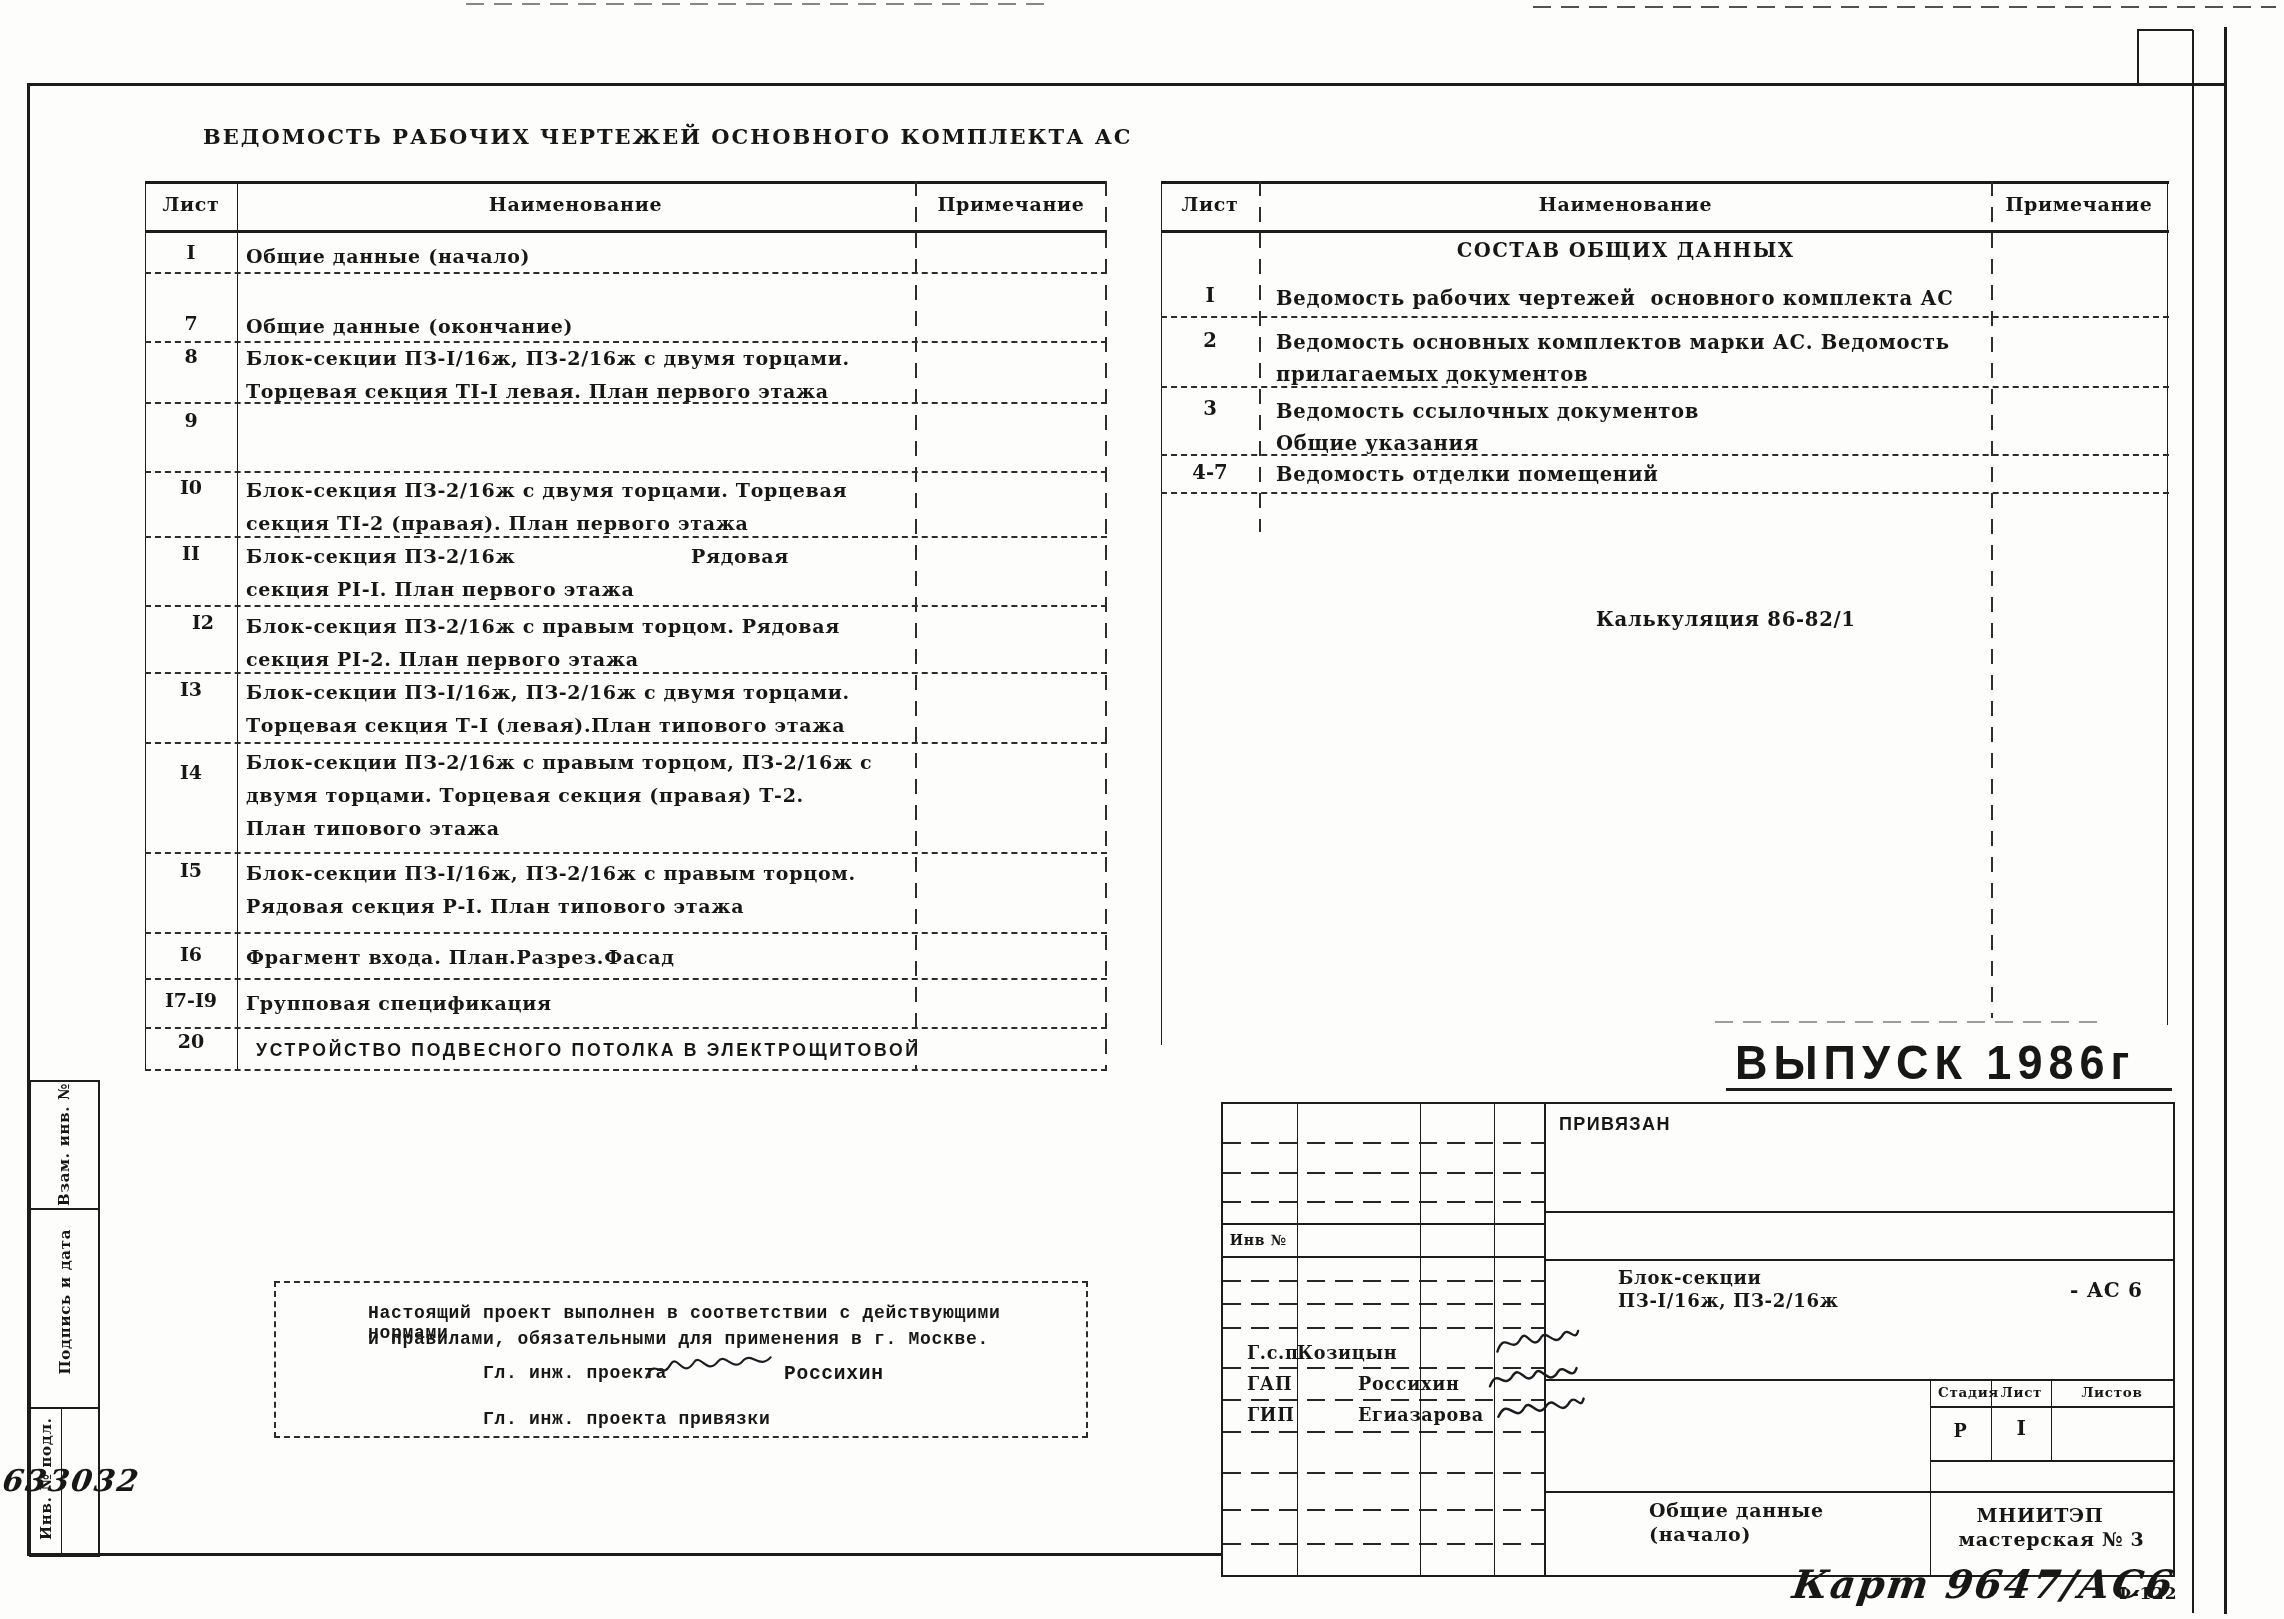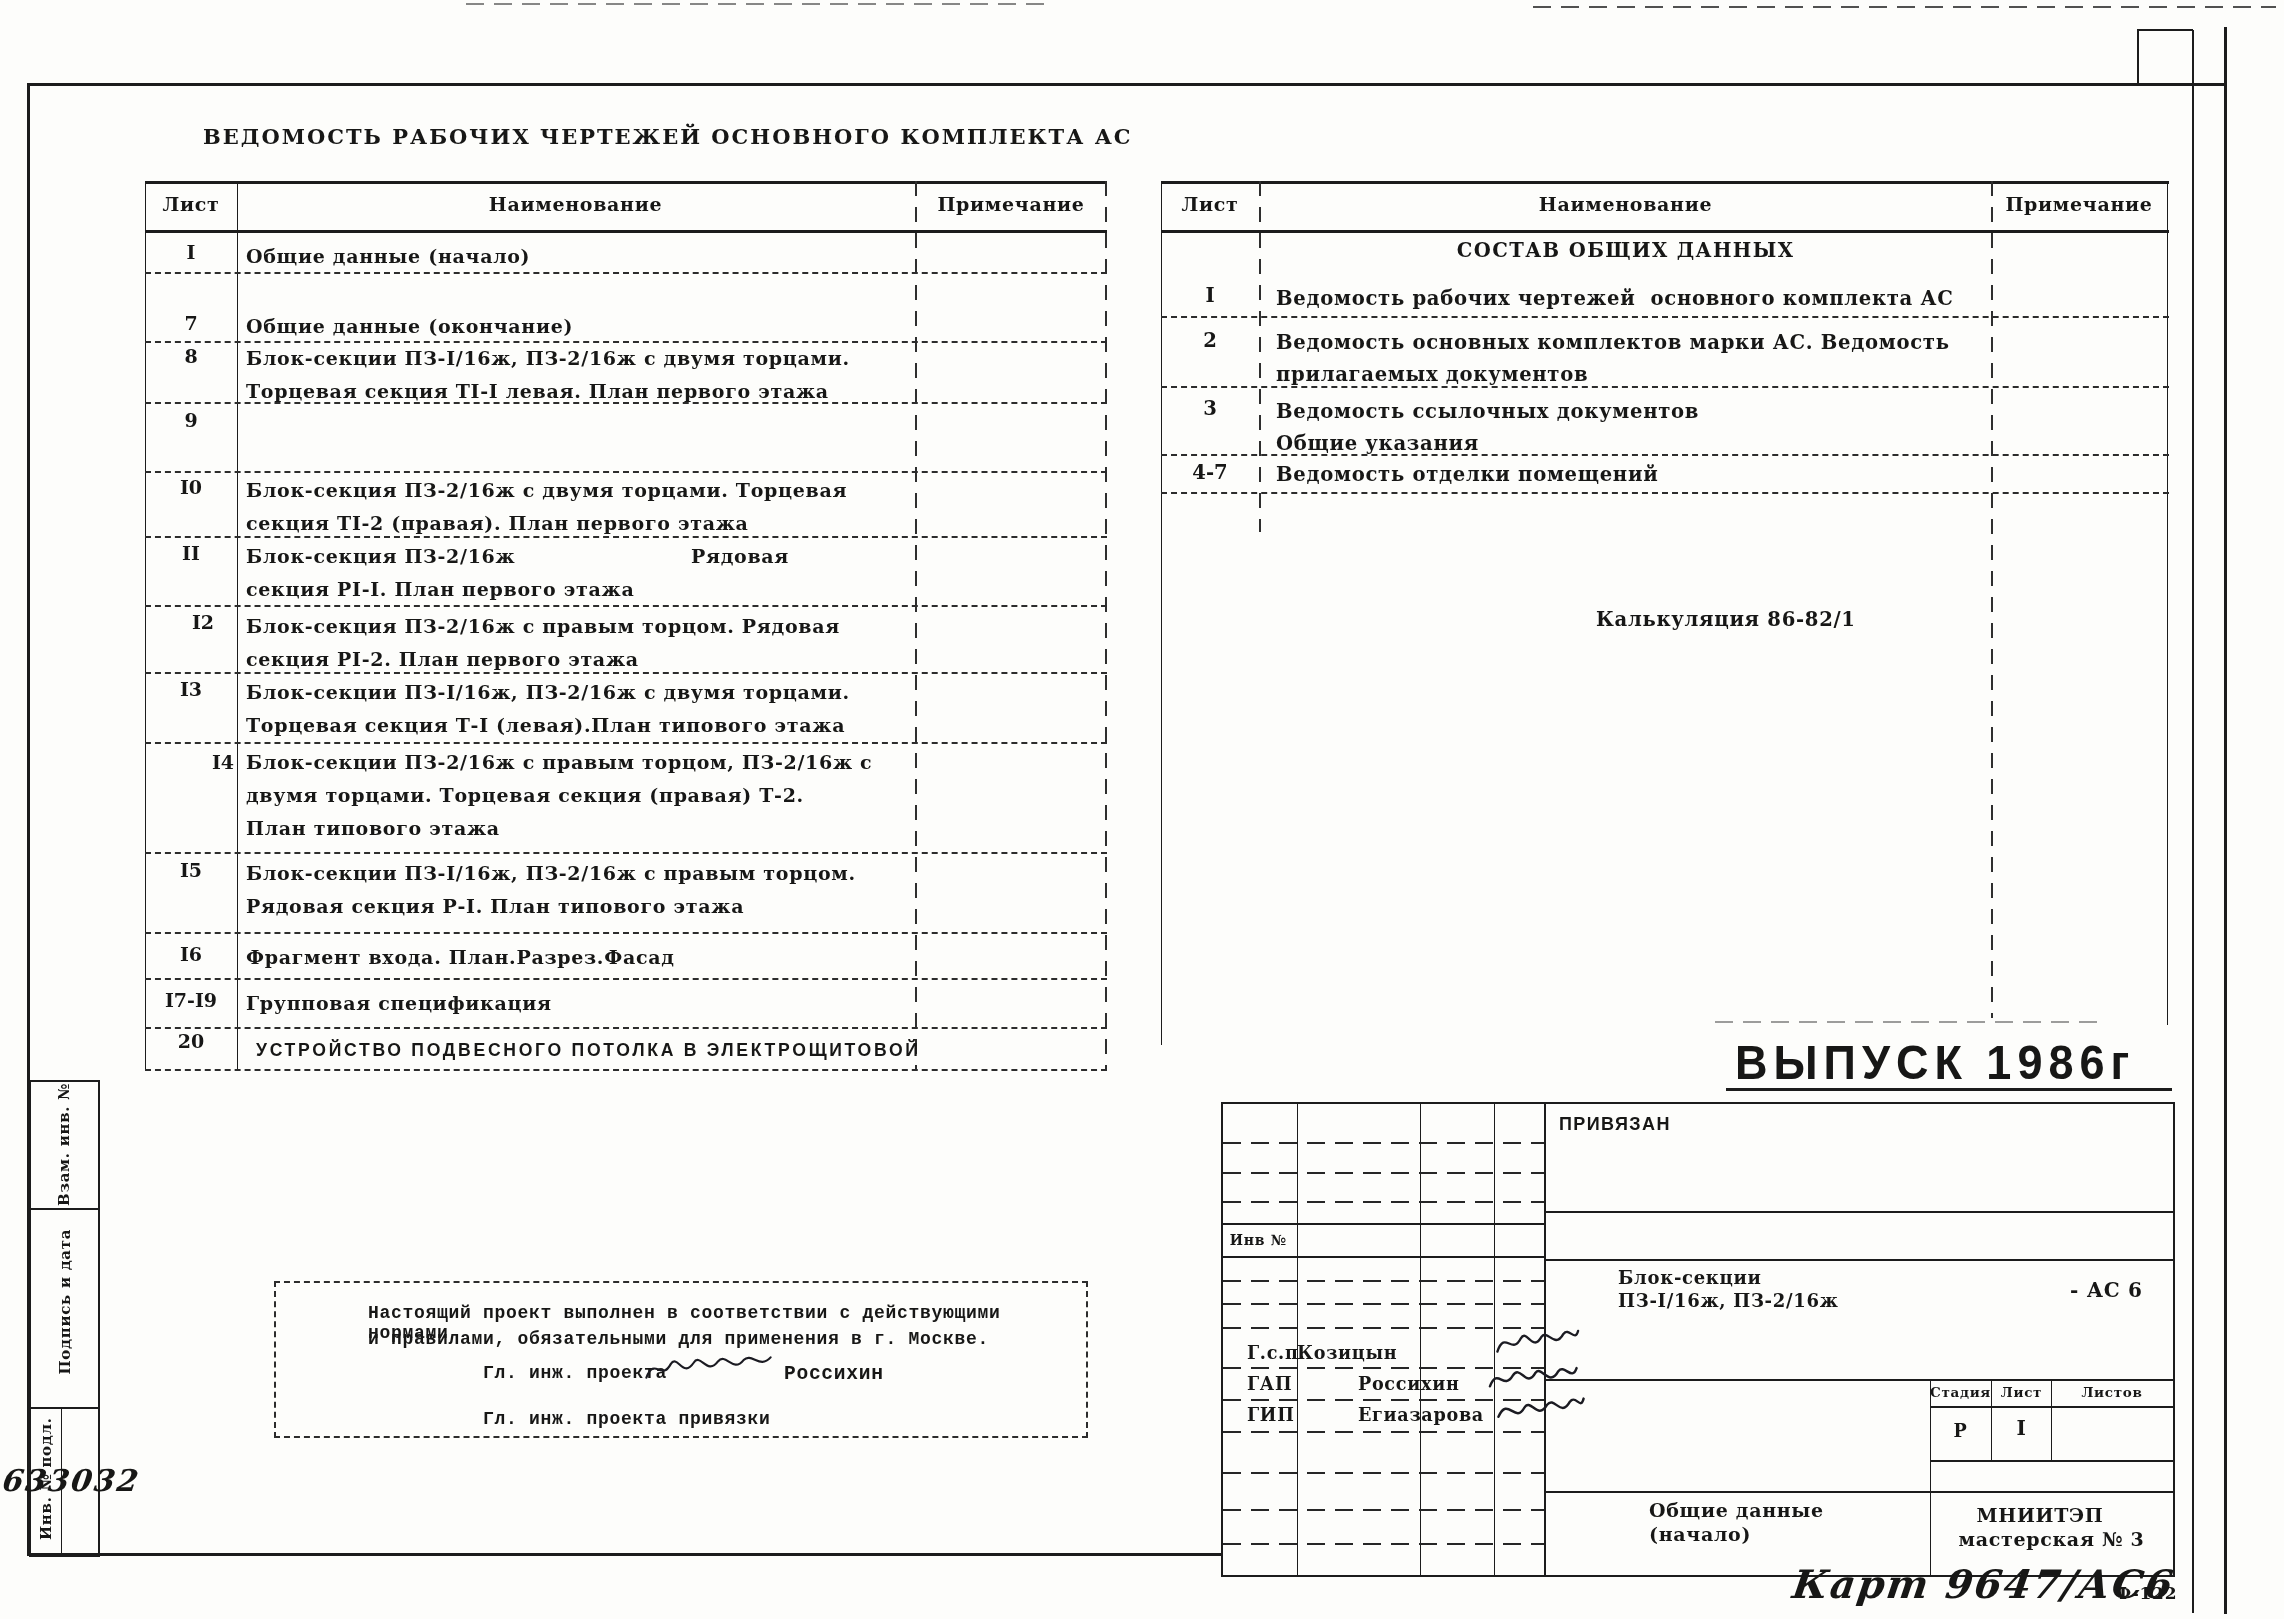--- a/index.html
+++ b/index.html
@@ -82,21 +82,21 @@
       <div class="rownum" style="top:5.4px;padding-left:12px;">I2</div>
       <div class="rowname pre" style="left:101px;top:4px;">Блок-секция ПЗ-2/16ж с правым торцом. Рядовая
 секция РI-2. План первого этажа</div>
     </div>
     <div class="row" style="top:491px;height:70px;border-bottom:2px dashed #2c2c2c;">
       <div class="rownum" style="top:6px;">I3</div>
       <div class="rowname pre" style="left:101px;top:4px;">Блок-секции ПЗ-I/16ж, ПЗ-2/16ж с двумя торцами.
 Торцевая секция Т-I (левая).План типового этажа</div>
     </div>
     <div class="row" style="top:560px;height:111px;border-bottom:2px dashed #2c2c2c;">
-      <div class="rownum" style="top:10px;margin-left:32px;">I4</div>
+      <div class="rownum" style="top:20px;">I4</div>
       <div class="rowname pre" style="left:101px;top:5.4px;">Блок-секции ПЗ-2/16ж с правым торцом, ПЗ-2/16ж с
 двумя торцами. Торцевая секция (правая) Т-2.
 План типового этажа</div>
     </div>
     <div class="row" style="top:671px;height:80px;border-bottom:2px dashed #2c2c2c;">
       <div class="rownum" style="top:6.8px;">I5</div>
       <div class="rowname pre" style="left:101px;top:5.4px;">Блок-секции ПЗ-I/16ж, ПЗ-2/16ж с правым торцом.
 Рядовая секция Р-I. План типового этажа</div>
     </div>
     <div class="row" style="top:751px;height:46px;border-bottom:2px dashed #2c2c2c;">
@@ -223,21 +223,21 @@
     <div class="abs typed" style="left:395px;top:186px;font-size:18px;">ПЗ-I/16ж, ПЗ-2/16ж</div>
     <div class="abs typed" style="left:847px;top:174px;font-size:20px;">- АС 6</div>
 
     <div class="h" style="left:321px;top:275px;width:629px;height:2px;"></div>
 
     <div class="v" style="left:707px;top:275px;height:196px;width:1.4px;"></div>
     <div class="v" style="left:768px;top:275px;height:81px;width:1.4px;"></div>
     <div class="v" style="left:828px;top:275px;height:81px;width:1.4px;"></div>
     <div class="h" style="left:707px;top:302px;width:243px;height:2px;"></div>
     <div class="h" style="left:707px;top:356px;width:243px;height:2px;"></div>
-    <div class="abs typed ctr" style="left:707px;top:280px;width:61px;font-size:13.5px;">Стадия</div>
+    <div class="abs typed ctr" style="left:707px;top:280px;width:61px;font-size:13.5px;padding-left:8px;">Стадия</div>
     <div class="abs typed ctr" style="left:768px;top:280px;width:61px;font-size:13.5px;">Лист</div>
     <div class="abs typed ctr" style="left:828px;top:280px;width:122px;font-size:13.5px;">Листов</div>
     <div class="abs typed ctr" style="left:707px;top:316px;width:61px;font-size:17.6px;">Р</div>
     <div class="abs typed ctr" style="left:768px;top:312px;width:61px;font-size:20px;">I</div>
     <div class="abs typed ctr" style="left:828px;top:312px;width:122px;font-size:17.6px;"></div>
 
     <div class="h" style="left:321px;top:387px;width:629px;height:2px;"></div>
 
     <div class="abs typed ctr" style="left:321px;top:395px;width:386px;font-size:19px;text-align:left;padding-left:105px;box-sizing:border-box;">Общие данные</div>
     <div class="abs typed ctr" style="left:321px;top:419px;width:386px;font-size:19px;text-align:left;padding-left:105px;box-sizing:border-box;">(начало)</div>

